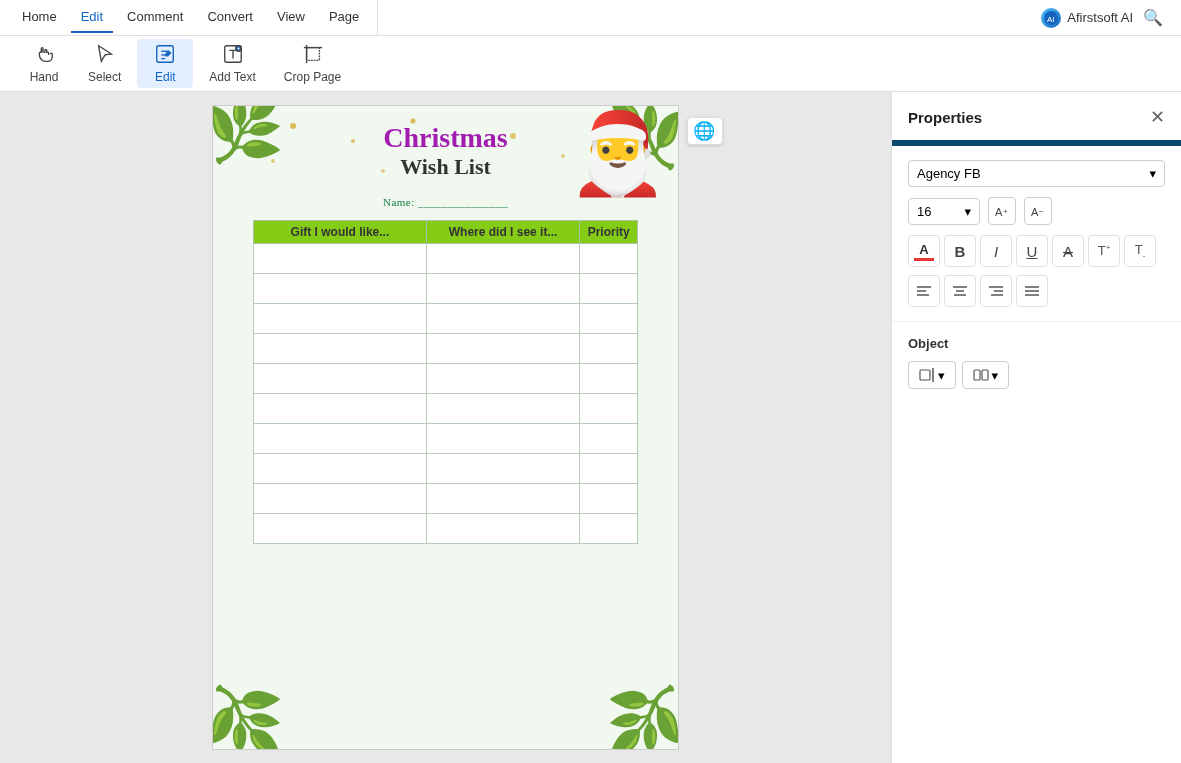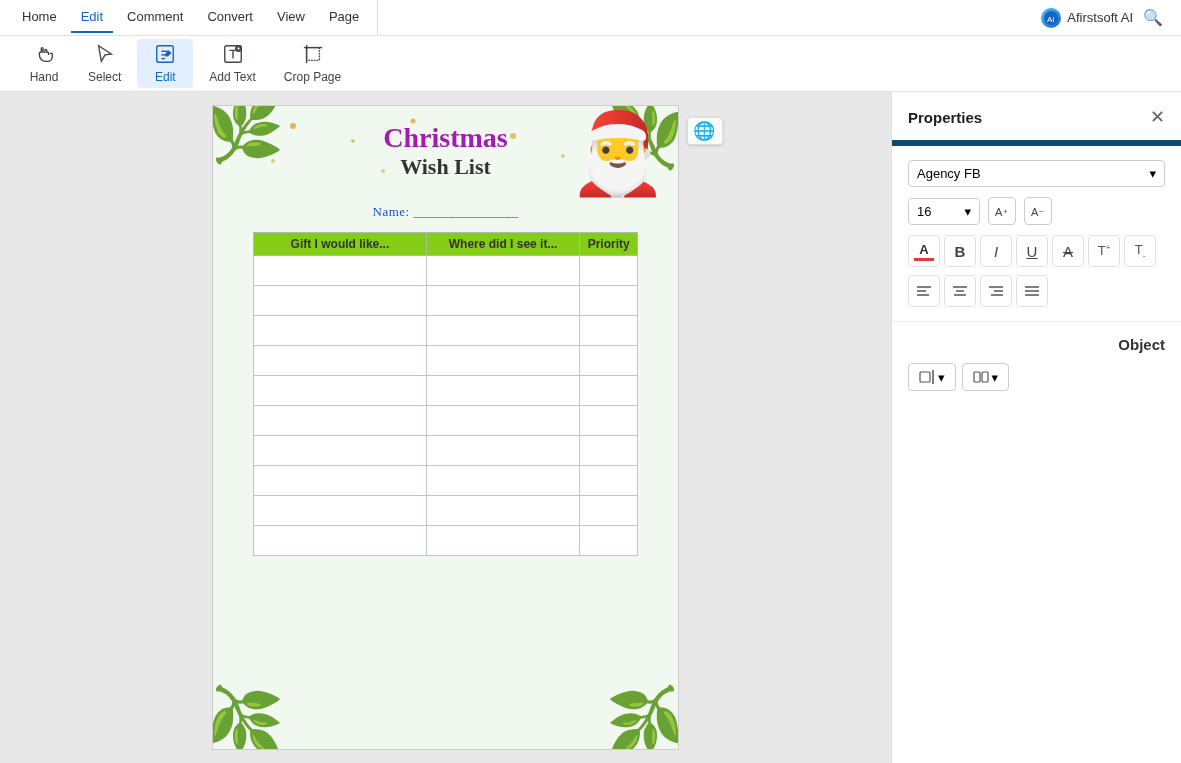--- a/index.html
+++ b/index.html
@@ -62,21 +62,21 @@
       border: 1px solid #ccc;
       position: relative;
       overflow: hidden;
       font-family: Georgia, serif;
     }
     .xmas-header {
       text-align: center; padding-top: 16px; position: relative; z-index: 2;
     }
     .xmas-title { font-size: 28px; font-weight: bold; color: #a21caf; font-family: 'Georgia', serif; }
     .xmas-subtitle { font-size: 22px; font-weight: bold; color: #333; font-family: 'Georgia', serif; }
-    .xmas-name-line { margin-top: 24px; font-size: 13px; color: #1d4ed8; letter-spacing: 0.5px; }
+    .xmas-name-line { margin-top: 16px; font-size: 11px; color: #15803d; letter-spacing: 0.5px; }
     .santa-img {
       position: absolute; right: 10px; top: 8px; font-size: 80px; line-height: 1;
     }
     .table-area { margin: 12px 40px 0 40px; }
     .wish-table { width: 100%; border-collapse: collapse; }
     .wish-table th {
       background: #84cc16; border: 1px solid #aac0aa;
       padding: 4px 6px; font-size: 12px; font-family: Arial, sans-serif; font-weight: 600; color: #333;
     }
     .wish-table td {
@@ -129,21 +129,21 @@
     .color-underline { width: 20px; height: 3px; background: #e53935; margin: 0 auto; }
     .align-row { display: flex; align-items: center; gap: 4px; margin-top: 8px; }
     .align-btn {
       width: 32px; height: 32px; display: flex; align-items: center; justify-content: center;
       border: 1px solid #e0e0e0; border-radius: 4px; cursor: pointer; font-size: 14px; background: #fff;
       color: #444;
     }
 
     
     .object-section { padding: 14px 16px; }
-    .object-section-title { font-size: 15px; font-weight: 600; color: #333; margin-bottom: 10px; text-align: right; }
+    .object-section-title { font-size: 13px; font-weight: 600; color: #333; margin-bottom: 10px; }
     .object-btn-row { display: flex; align-items: center; gap: 6px; }
     .obj-btn {
       display: flex; align-items: center; gap: 3px; padding: 5px 10px;
       border: 1px solid #ccc; border-radius: 4px; cursor: pointer; font-size: 13px; background: #fff;
     }
 
     
     .svg-icon { width: 22px; height: 22px; }
   </style>
 </head>

